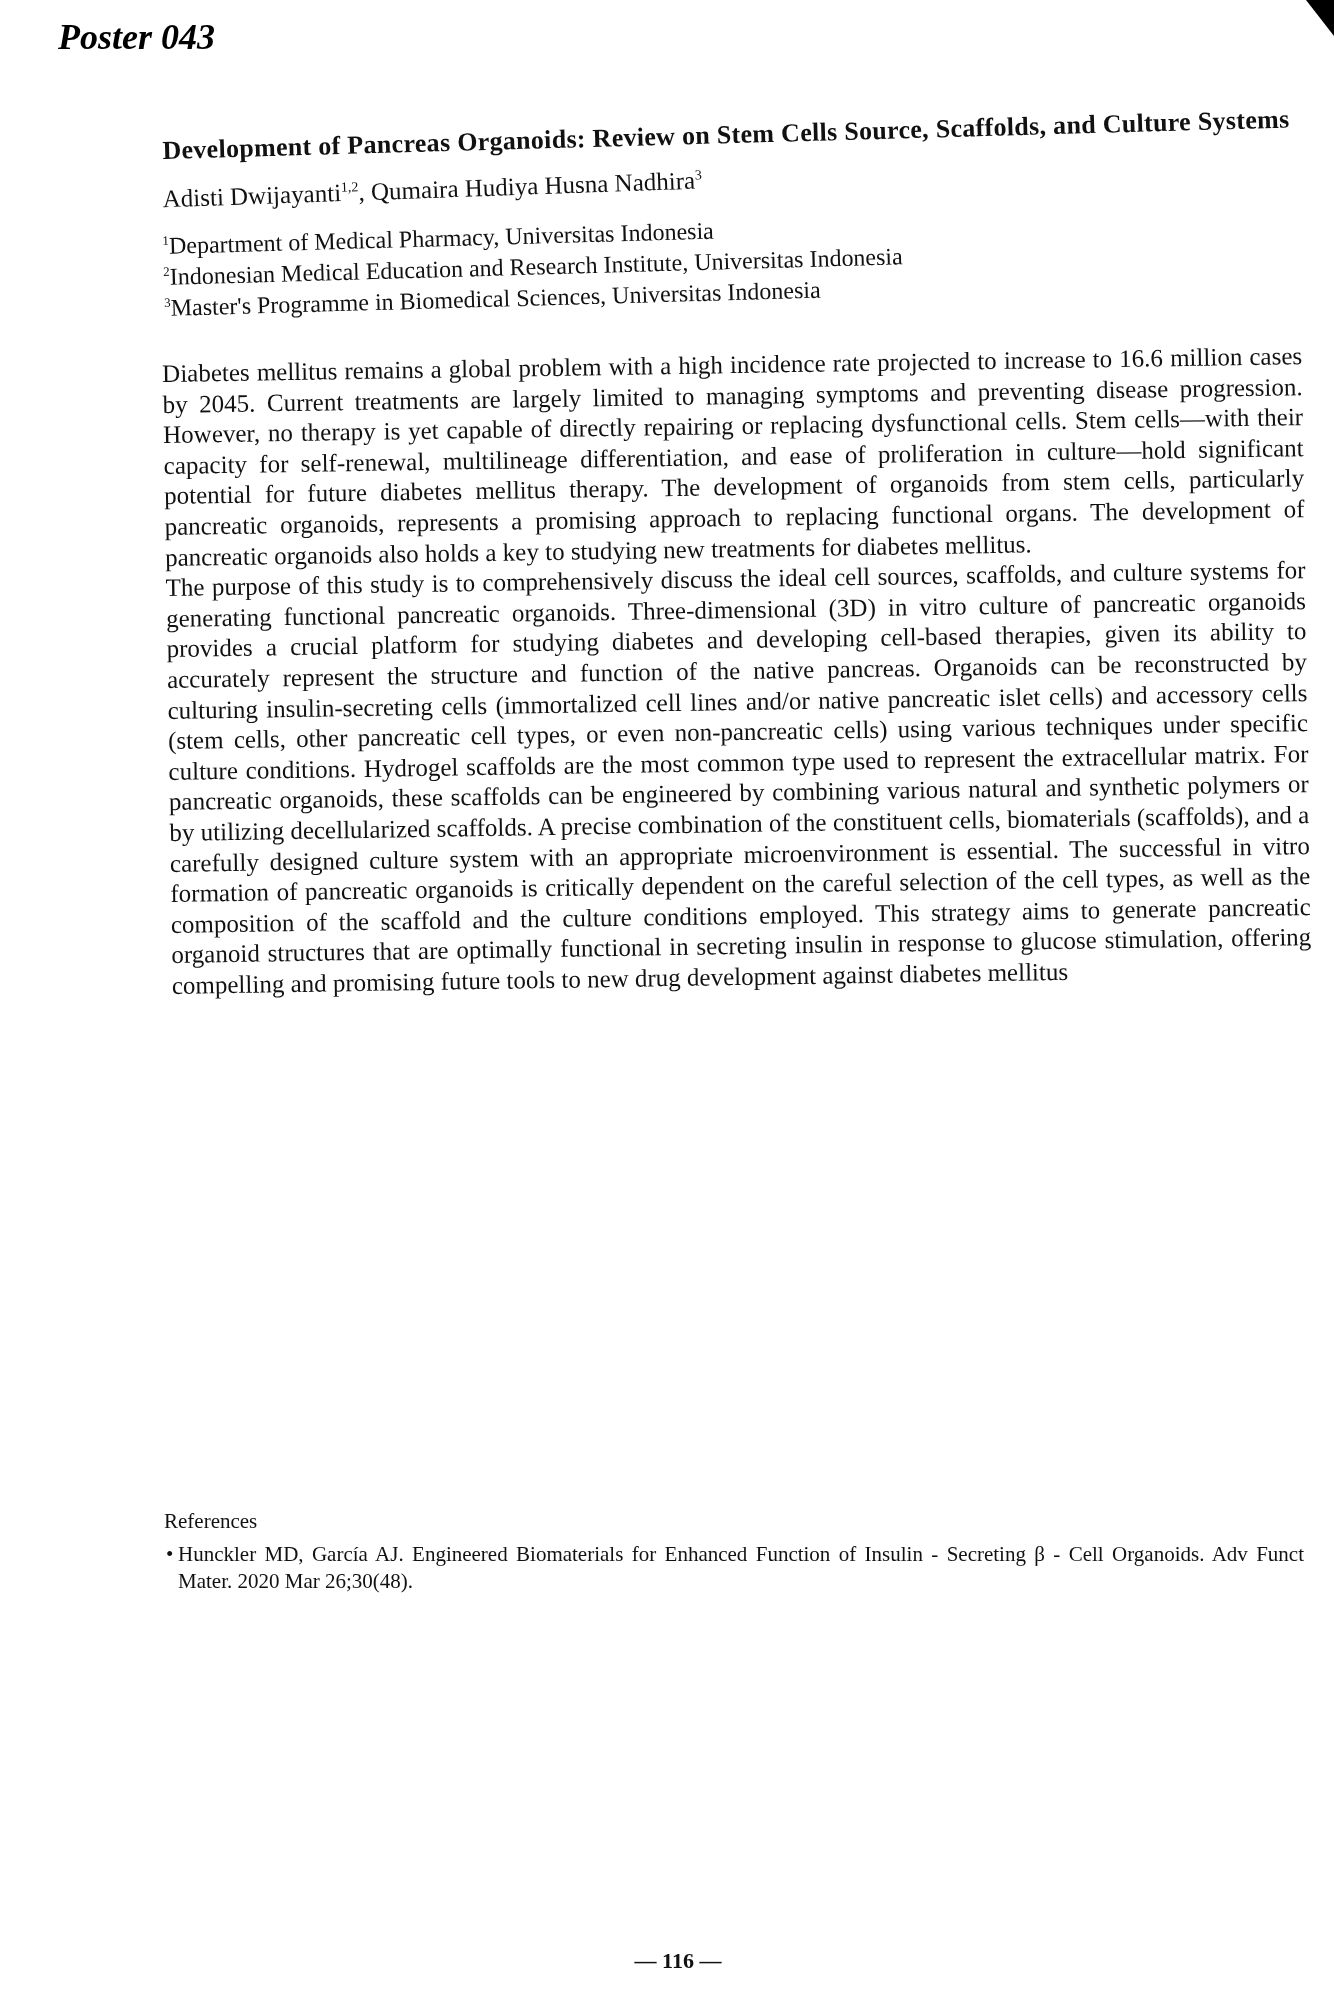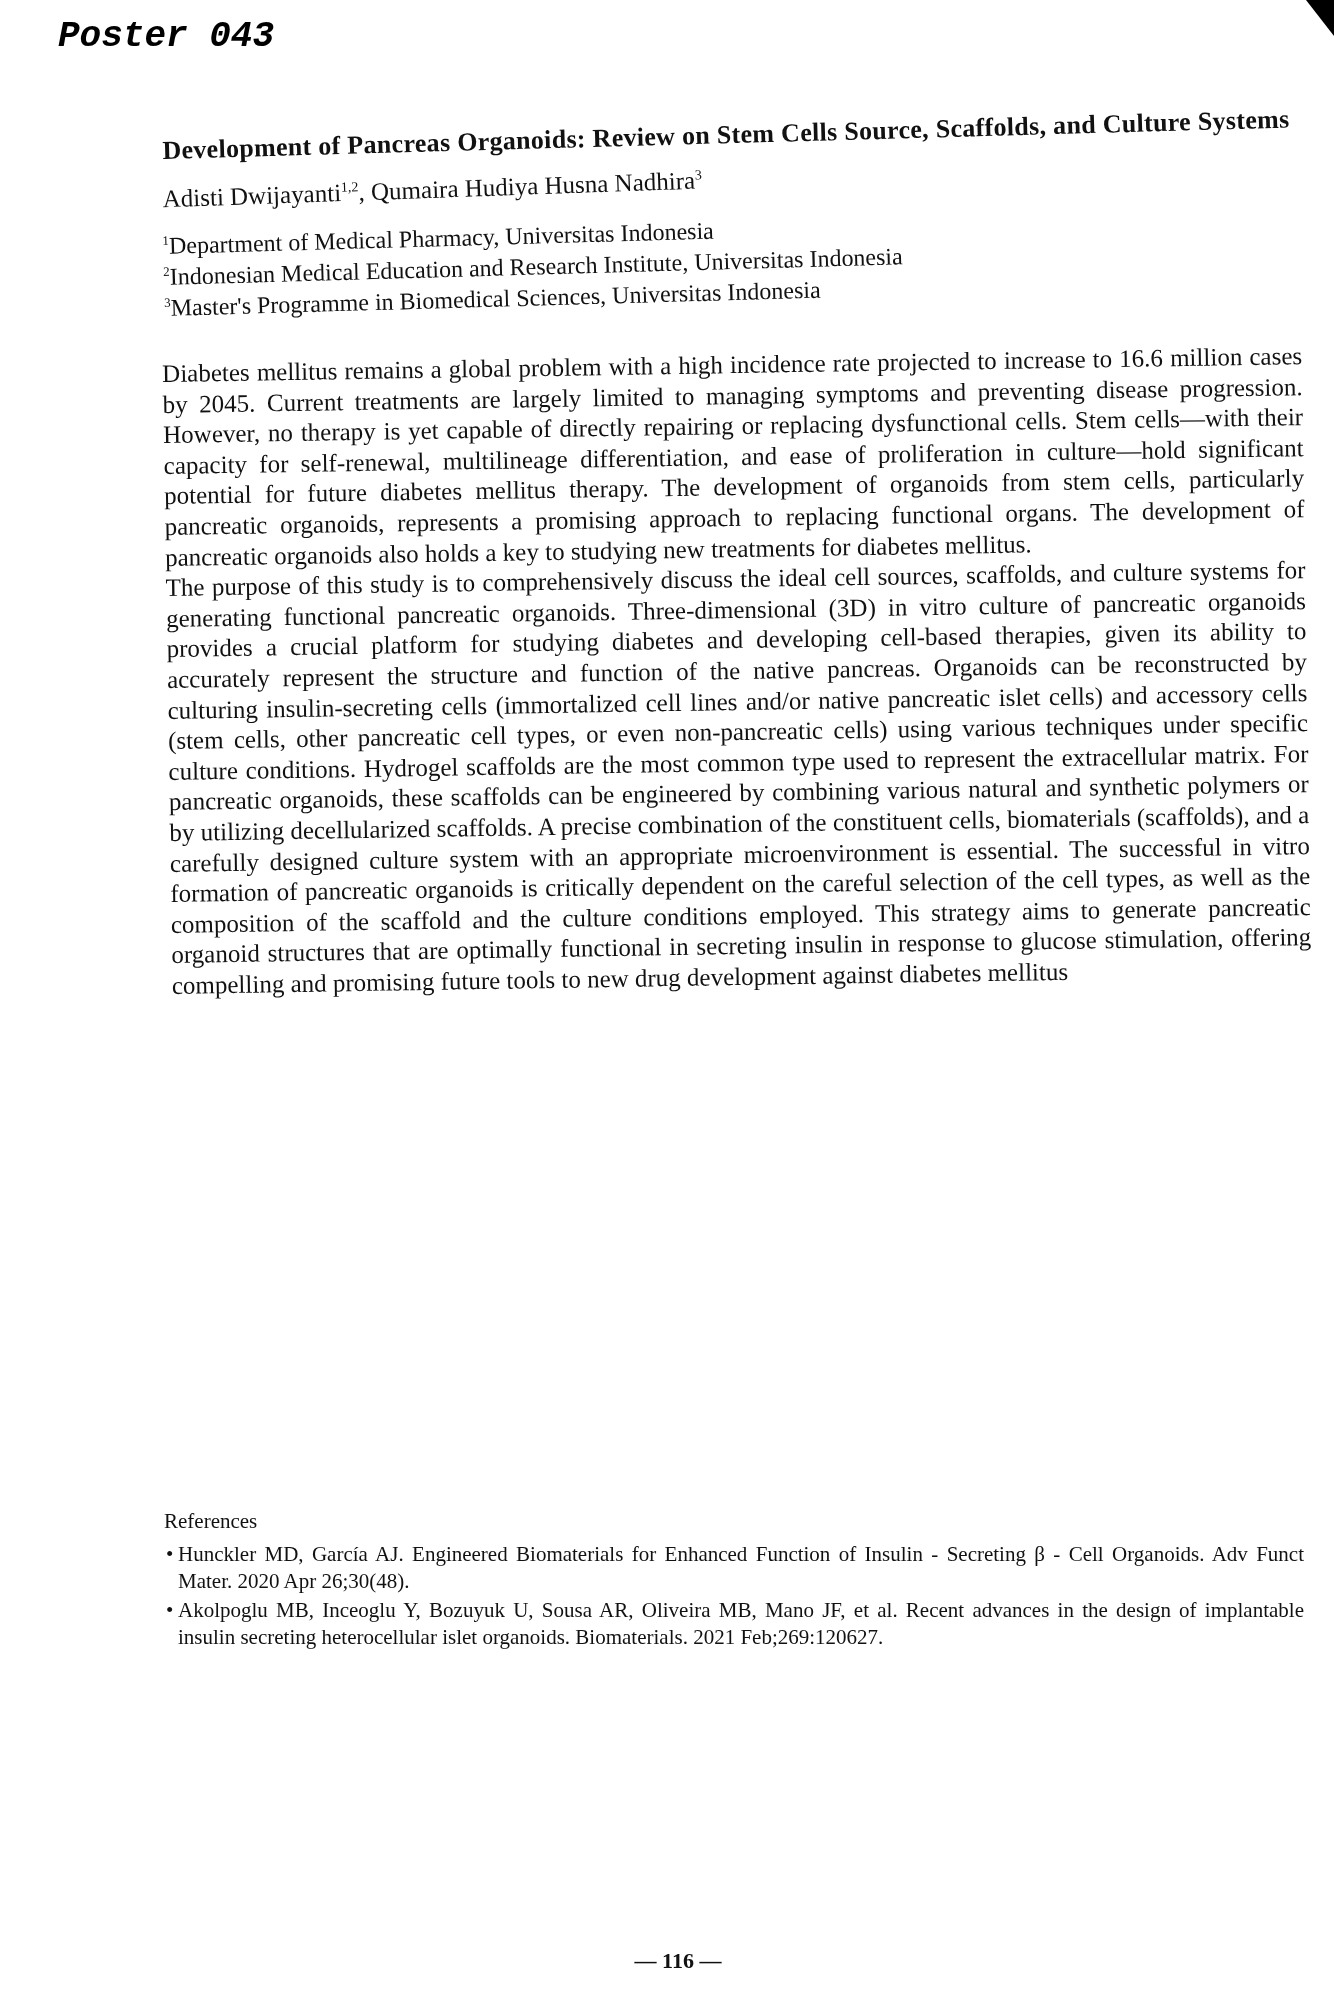--- a/index.html
+++ b/index.html
@@ -21,21 +21,21 @@
       right: 0;
       width: 0;
       height: 0;
       border-top: 36px solid #000;
       border-left: 28px solid transparent;
     }
     .poster-label {
       position: absolute;
       left: 58px;
       top: 16px;
-      font-family: Liberation Mono, monospace;
+      font-family: Liberation Serif, serif;
       font-weight: bold;
       font-style: italic;
       font-size: 36px;
       letter-spacing: 0px;
       color: #000;
     }
     .content {
       position: absolute;
       left: 162px;
       top: 135px;
@@ -135,17 +135,16 @@
   </div>
 
   <div class="abstract">
     <p>Diabetes mellitus remains a global problem with a high incidence rate projected to increase to 16.6 million cases by 2045. Current treatments are largely limited to managing symptoms and preventing disease progression. However, no therapy is yet capable of directly repairing or replacing dysfunctional cells. Stem cells—with their capacity for self-renewal, multilineage differentiation, and ease of proliferation in culture—hold significant potential for future diabetes mellitus therapy. The development of organoids from stem cells, particularly pancreatic organoids, represents a promising approach to replacing functional organs. The development of pancreatic organoids also holds a key to studying new treatments for diabetes mellitus.</p>
     <p>The purpose of this study is to comprehensively discuss the ideal cell sources, scaffolds, and culture systems for generating functional pancreatic organoids. Three-dimensional (3D) in vitro culture of pancreatic organoids provides a crucial platform for studying diabetes and developing cell-based therapies, given its ability to accurately represent the structure and function of the native pancreas. Organoids can be reconstructed by culturing insulin-secreting cells (immortalized cell lines and/or native pancreatic islet cells) and accessory cells (stem cells, other pancreatic cell types, or even non-pancreatic cells) using various techniques under specific culture conditions. Hydrogel scaffolds are the most common type used to represent the extracellular matrix. For pancreatic organoids, these scaffolds can be engineered by combining various natural and synthetic polymers or by utilizing decellularized scaffolds. A precise combination of the constituent cells, biomaterials (scaffolds), and a carefully designed culture system with an appropriate microenvironment is essential. The successful in vitro formation of pancreatic organoids is critically dependent on the careful selection of the cell types, as well as the composition of the scaffold and the culture conditions employed. This strategy aims to generate pancreatic organoid structures that are optimally functional in secreting insulin in response to glucose stimulation, offering compelling and promising future tools to new drug development against diabetes mellitus</p>
   </div>
 </div>
 
 <div class="references">
   <div class="ref-heading">References</div>
-  <div class="ref-item"><span class="ref-bullet">•</span><span>Hunckler MD, García AJ. Engineered Biomaterials for Enhanced Function of Insulin - Secreting β - Cell Organoids. Adv Funct Mater. 2020 Apr 26;30(48).</span></div>
-  <div class="ref-item"><span class="ref-bullet">•</span><span>Akolpoglu MB, Inceoglu Y, Bozuyuk U, Sousa AR, Oliveira MB, Mano JF, et al. Recent advances in the design of implantable insulin secreting heterocellular islet organoids. Biomaterials. 2021 Feb;269:120627.</span></div>
+  <div class="ref-item"><span class="ref-bullet">•</span><span>Hunckler MD, García AJ. Engineered Biomaterials for Enhanced Function of Insulin - Secreting β - Cell Organoids. Adv Funct Mater. 2020 Mar 26;30(48).</span></div>
 </div>
 
 <div class="page-number">— 116 —</div>
 
 </body></html>

